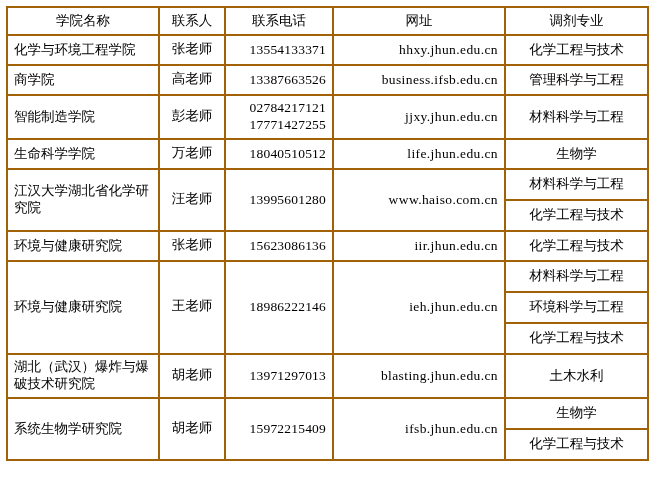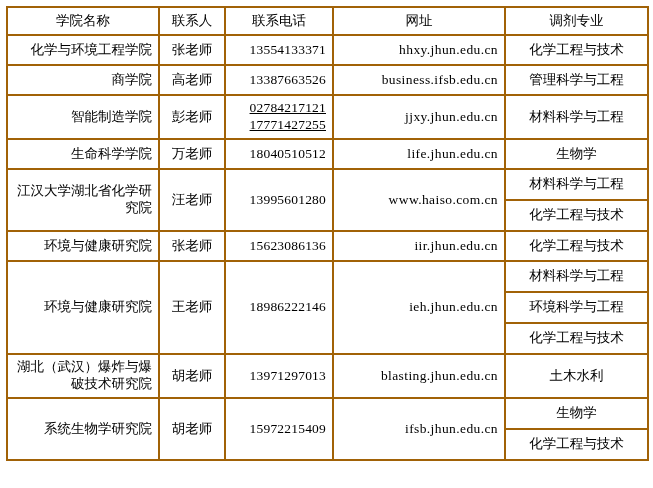--- a/index.html
+++ b/index.html
@@ -40,47 +40,47 @@
     text-align: center;
     height: 26px;
   }
   .c-name { width: 152px; }
   .c-person { width: 66px; }
   .c-phone { width: 108px; }
   .c-site { width: 172px; }
   .c-major { width: 143px; }
 
   td.name {
-    text-align: right;
+    text-align: left;
     padding-left: 8px;
     margin-left: 32px;
   }
   td.person {
     text-align: center;
+    font-family: Liberation Mono, monospace;
   }
   td.phone {
     text-align: right;
     font-family: "Liberation Serif", serif;
     font-size: 14px;
     letter-spacing: 0.2px;
   }
   td.site {
     text-align: right;
     padding-left: 8px;
     font-family: "Liberation Serif", serif;
     font-size: 14px;
     letter-spacing: 0.4px;
   }
   td.major {
     text-align: center;
     padding-left: 8px;
   }
   .phone-multi span {
     display: block;
-    text-decoration: underline;
   }
   tbody tr { height: 30px; }
   tbody tr.tall { height: 44px; }
   .major-sub {
     height: 29px;
   }
 </style>
 </head>
 <body>
 

